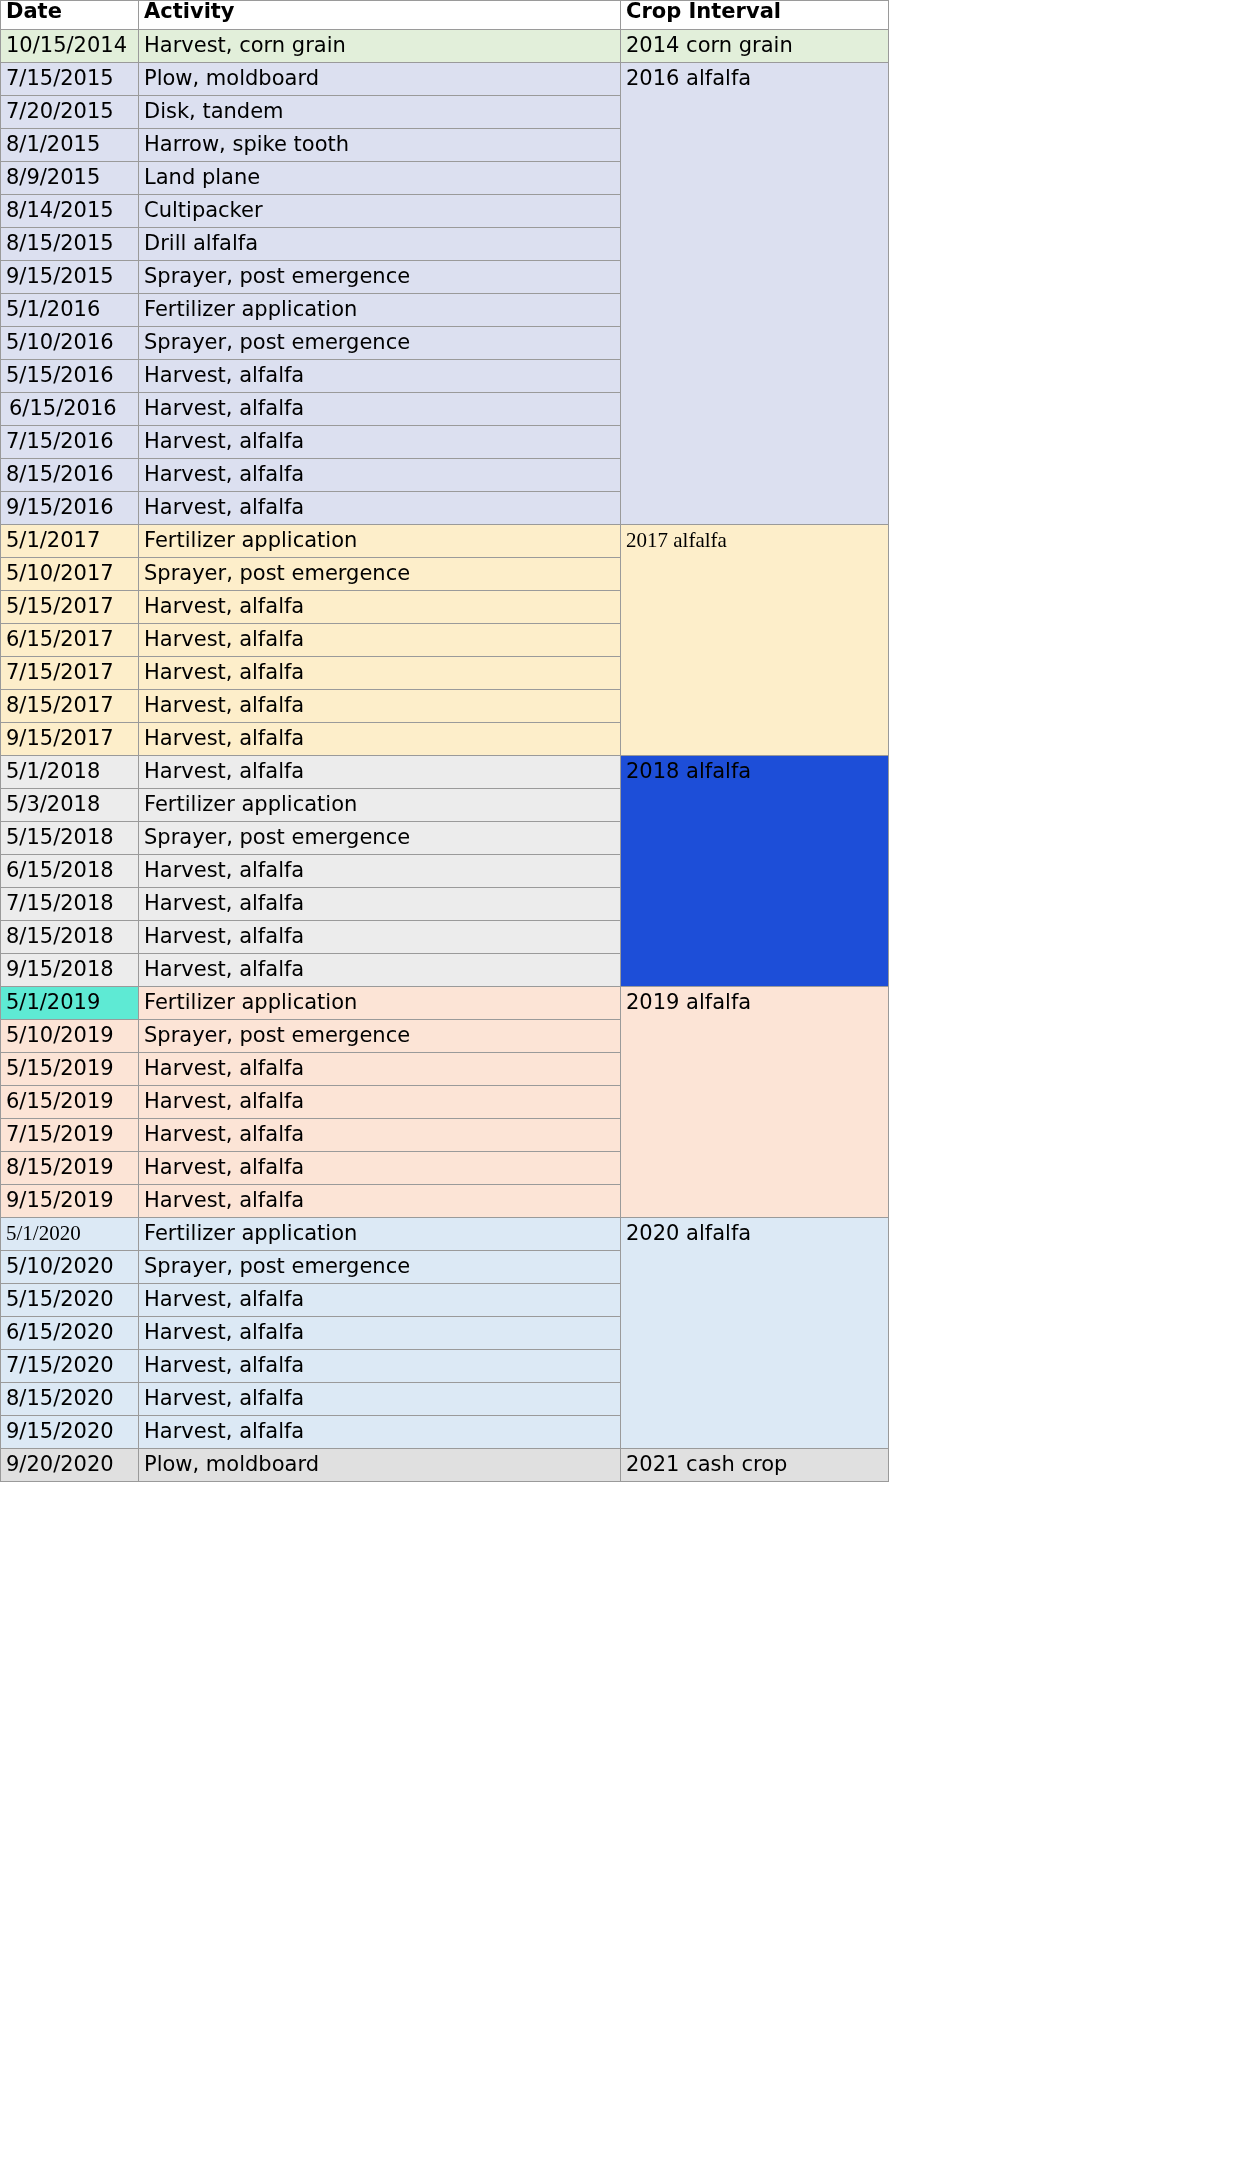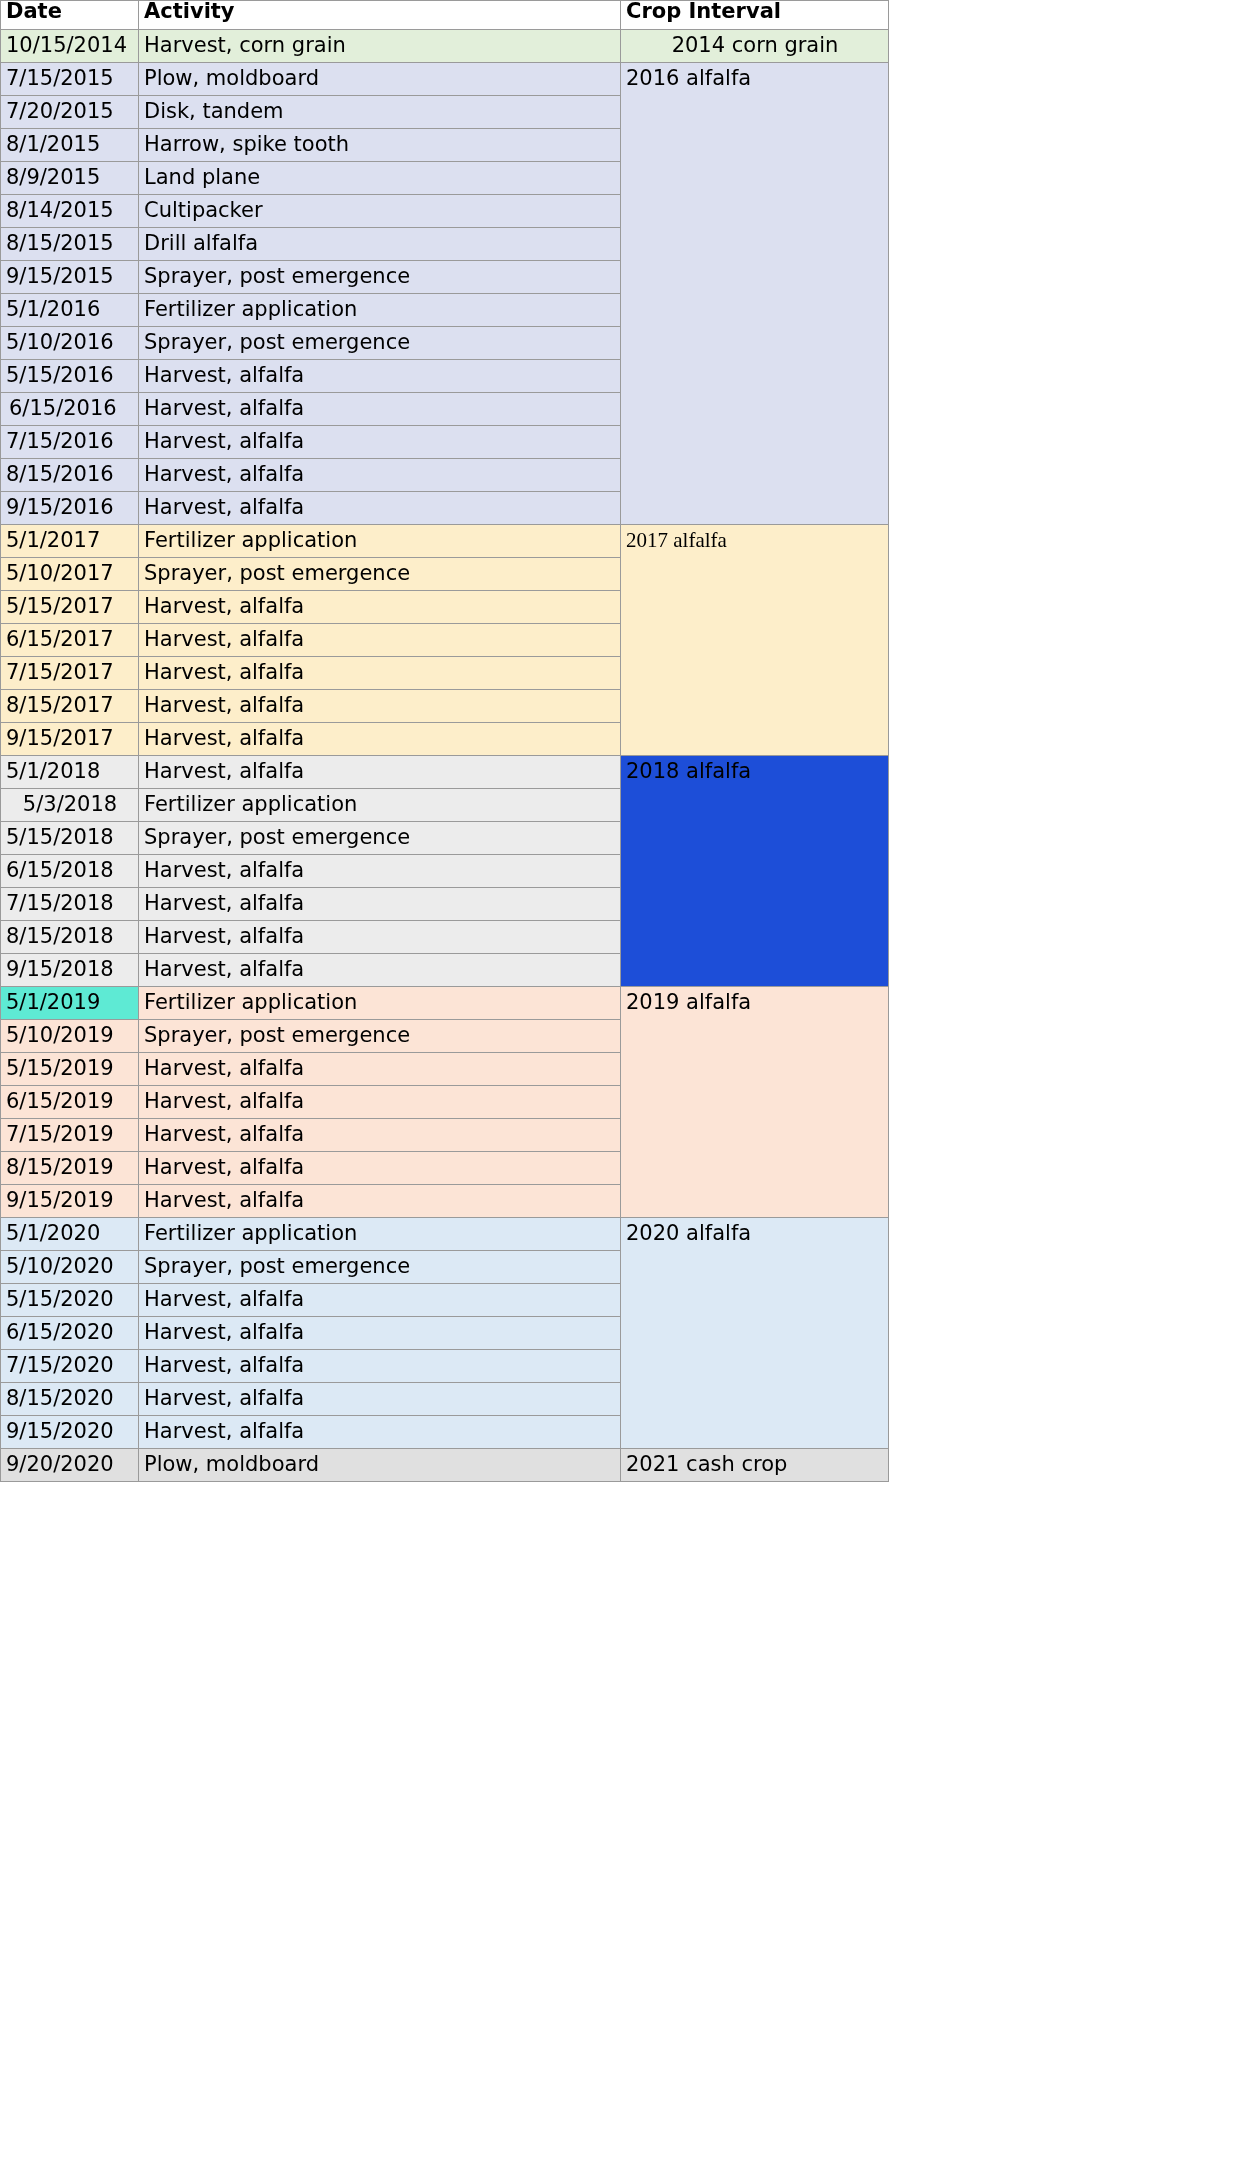--- a/index.html
+++ b/index.html
@@ -57,21 +57,21 @@
     <tr>
       <th>Date</th>
       <th>Activity</th>
       <th>Crop Interval</th>
     </tr>
   </thead>
   <tbody id="table-body">
       <tr>
         <td style="background: rgb(226, 239, 218);">10/15/2014</td>
         <td style="background: rgb(226, 239, 218);">Harvest, corn grain</td>
-        <td class="crop-cell" rowspan="1" style="background: rgb(226, 239, 218); text-align: center;">2014 corn grain</td>
+        <td class="crop-cell" rowspan="1" style="background: rgb(226, 239, 218);">2014 corn grain</td>
       </tr>
       <tr>
         <td style="background: rgb(220, 224, 240);">7/15/2015</td>
         <td style="background: rgb(220, 224, 240);">Plow, moldboard</td>
         <td class="crop-cell" rowspan="14" style="background: rgb(220, 224, 240);">2016 alfalfa</td>
       </tr>
       <tr>
         <td style="background: rgb(220, 224, 240);">7/20/2015</td>
         <td style="background: rgb(220, 224, 240);">Disk, tandem</td>
       </tr>
@@ -151,21 +151,21 @@
       <tr>
         <td style="background: rgb(253, 238, 202);">9/15/2017</td>
         <td style="background: rgb(253, 238, 202);">Harvest, alfalfa</td>
       </tr>
       <tr>
         <td style="background: rgb(236, 236, 236);">5/1/2018</td>
         <td style="background: rgb(236, 236, 236);">Harvest, alfalfa</td>
         <td class="crop-cell" rowspan="7" style="background: #1d4ed8;">2018 alfalfa</td>
       </tr>
       <tr>
-        <td style="background: rgb(236, 236, 236); text-align: center;">5/3/2018</td>
+        <td style="background: rgb(236, 236, 236);">5/3/2018</td>
         <td style="background: rgb(236, 236, 236);">Fertilizer application</td>
       </tr>
       <tr>
         <td style="background: rgb(236, 236, 236);">5/15/2018</td>
         <td style="background: rgb(236, 236, 236);">Sprayer, post emergence</td>
       </tr>
       <tr>
         <td style="background: rgb(236, 236, 236);">6/15/2018</td>
         <td style="background: rgb(236, 236, 236);">Harvest, alfalfa</td>
       </tr>
@@ -204,21 +204,21 @@
       </tr>
       <tr>
         <td style="background: rgb(252, 228, 214);">8/15/2019</td>
         <td style="background: rgb(252, 228, 214);">Harvest, alfalfa</td>
       </tr>
       <tr>
         <td style="background: rgb(252, 228, 214);">9/15/2019</td>
         <td style="background: rgb(252, 228, 214);">Harvest, alfalfa</td>
       </tr>
       <tr>
-        <td style="background: rgb(220, 233, 245);">5/1/2020</td>
+        <td style="background: rgb(220, 233, 245); font-family: Liberation Serif, serif;">5/1/2020</td>
         <td style="background: rgb(220, 233, 245);">Fertilizer application</td>
         <td class="crop-cell" rowspan="7" style="background: rgb(220, 233, 245);">2020 alfalfa</td>
       </tr>
       <tr>
         <td style="background: rgb(220, 233, 245);">5/10/2020</td>
         <td style="background: rgb(220, 233, 245);">Sprayer, post emergence</td>
       </tr>
       <tr>
         <td style="background: rgb(220, 233, 245);">5/15/2020</td>
         <td style="background: rgb(220, 233, 245);">Harvest, alfalfa</td>

